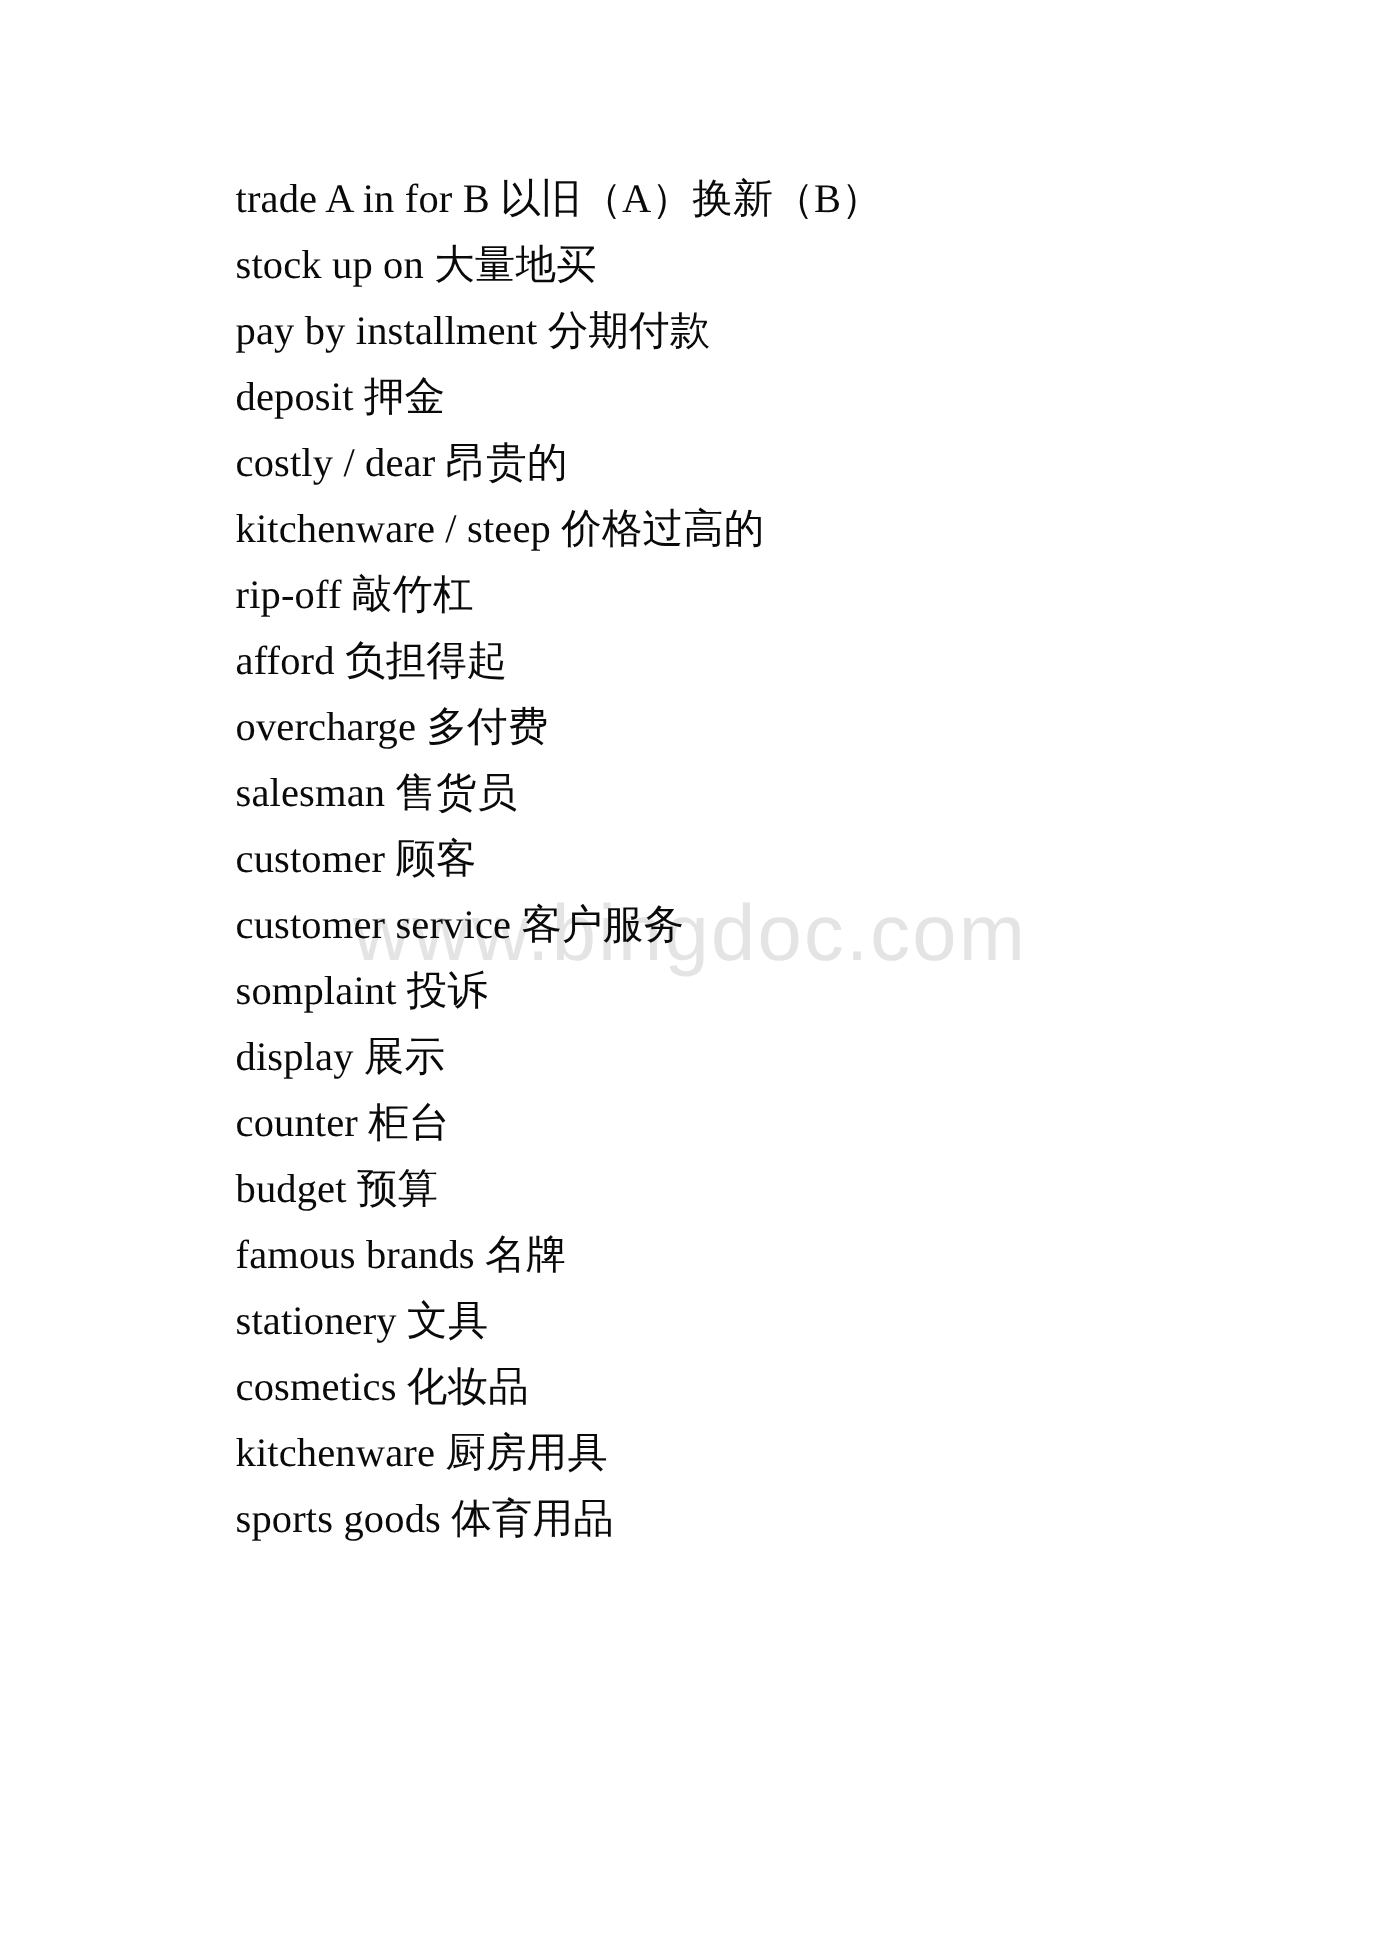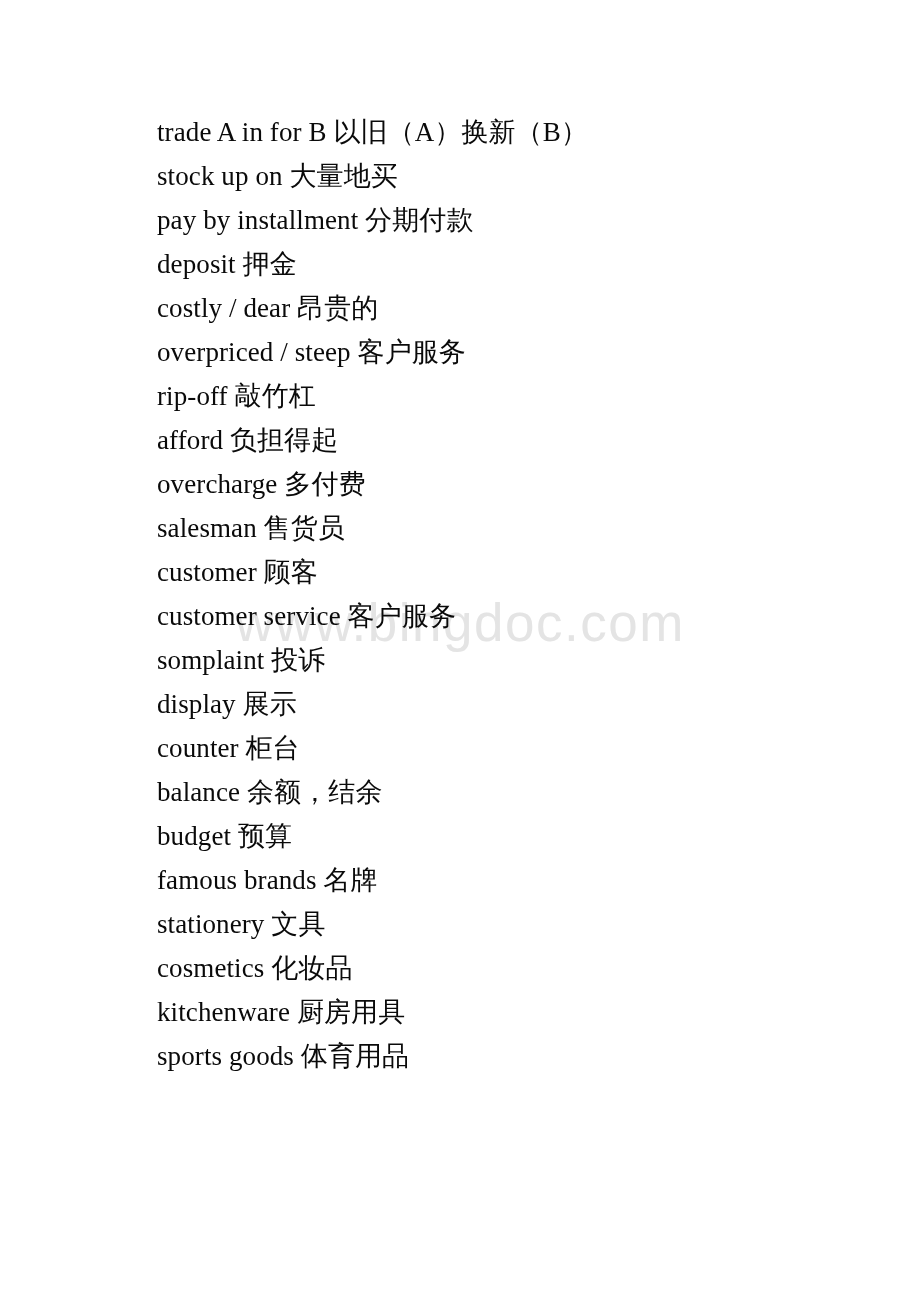--- a/index.html
+++ b/index.html
@@ -71,31 +71,30 @@
   <div class="watermark">
     <span class="watermark-text">www.bingdoc.com</span>
   </div>
 
   <ul class="vocab-list">
     <li class="vocab-line">trade A in for B 以旧（A）换新（B）</li>
     <li class="vocab-line">stock up on 大量地买</li>
     <li class="vocab-line">pay by installment 分期付款</li>
     <li class="vocab-line">deposit 押金</li>
     <li class="vocab-line">costly / dear 昂贵的</li>
-    <li class="vocab-line">overpriced / steep 客户服务</li>
+    <li class="vocab-line">kitchenware / steep 价格过高的</li>
     <li class="vocab-line">rip-off 敲竹杠</li>
     <li class="vocab-line">afford 负担得起</li>
     <li class="vocab-line">overcharge 多付费</li>
     <li class="vocab-line">salesman 售货员</li>
     <li class="vocab-line">customer 顾客</li>
     <li class="vocab-line">customer service 客户服务</li>
     <li class="vocab-line">somplaint 投诉</li>
     <li class="vocab-line">display 展示</li>
     <li class="vocab-line">counter 柜台</li>
-    <li class="vocab-line">balance 余额，结余</li>
     <li class="vocab-line">budget 预算</li>
     <li class="vocab-line">famous brands 名牌</li>
     <li class="vocab-line">stationery 文具</li>
     <li class="vocab-line">cosmetics 化妆品</li>
     <li class="vocab-line">kitchenware 厨房用具</li>
     <li class="vocab-line">sports goods 体育用品</li>
   </ul>
 
 </div>
 

